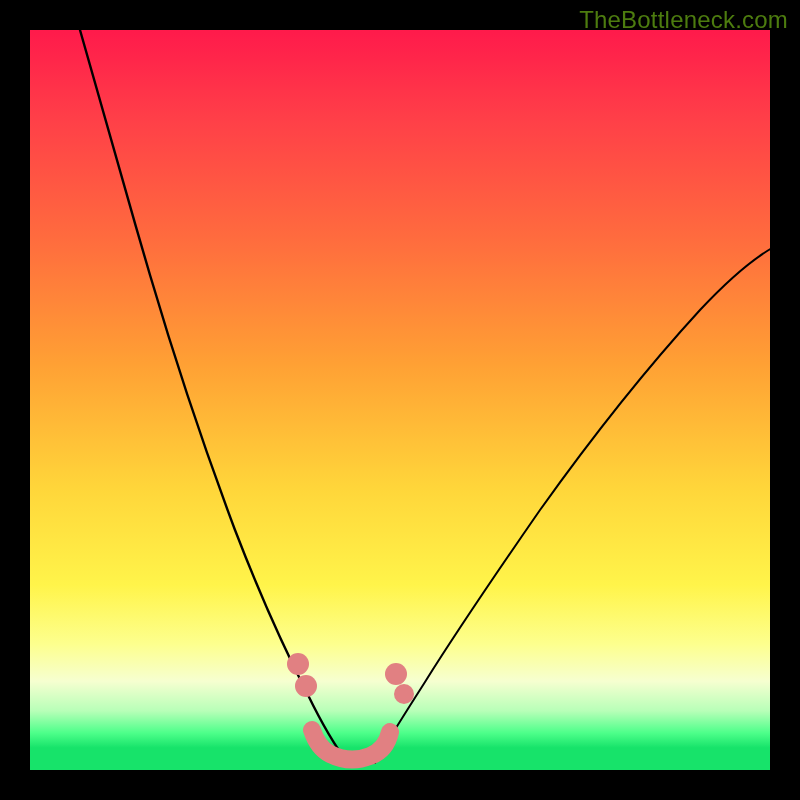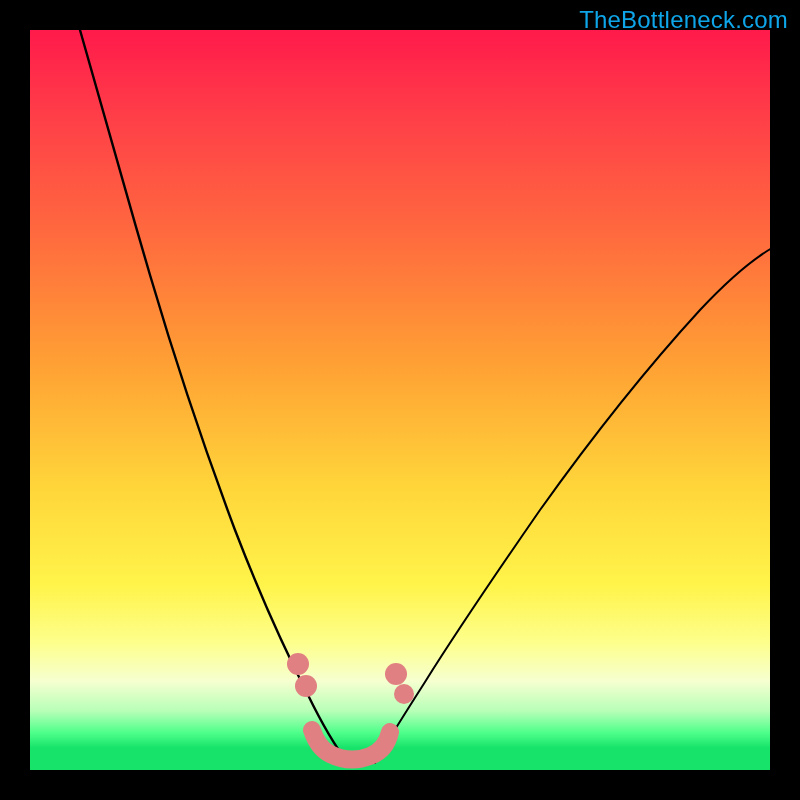--- a/index.html
+++ b/index.html
@@ -39,21 +39,21 @@
       #b8ffb8 92%,
       #4dff8a 95%,
       #17e36a 97%,
       #17e36a 100%
     );
   }
   .watermark {
     position: absolute;
     top: 6px;
     right: 12px;
-    color: #0ea5e9;
+    color: #4d7c0f;
     font-size: 24px;
     font-weight: 500;
     letter-spacing: 0.2px;
     user-select: none;
   }
   svg.curves {
     position: absolute;
     left: 0;
     top: 0;
     width: 740px;

